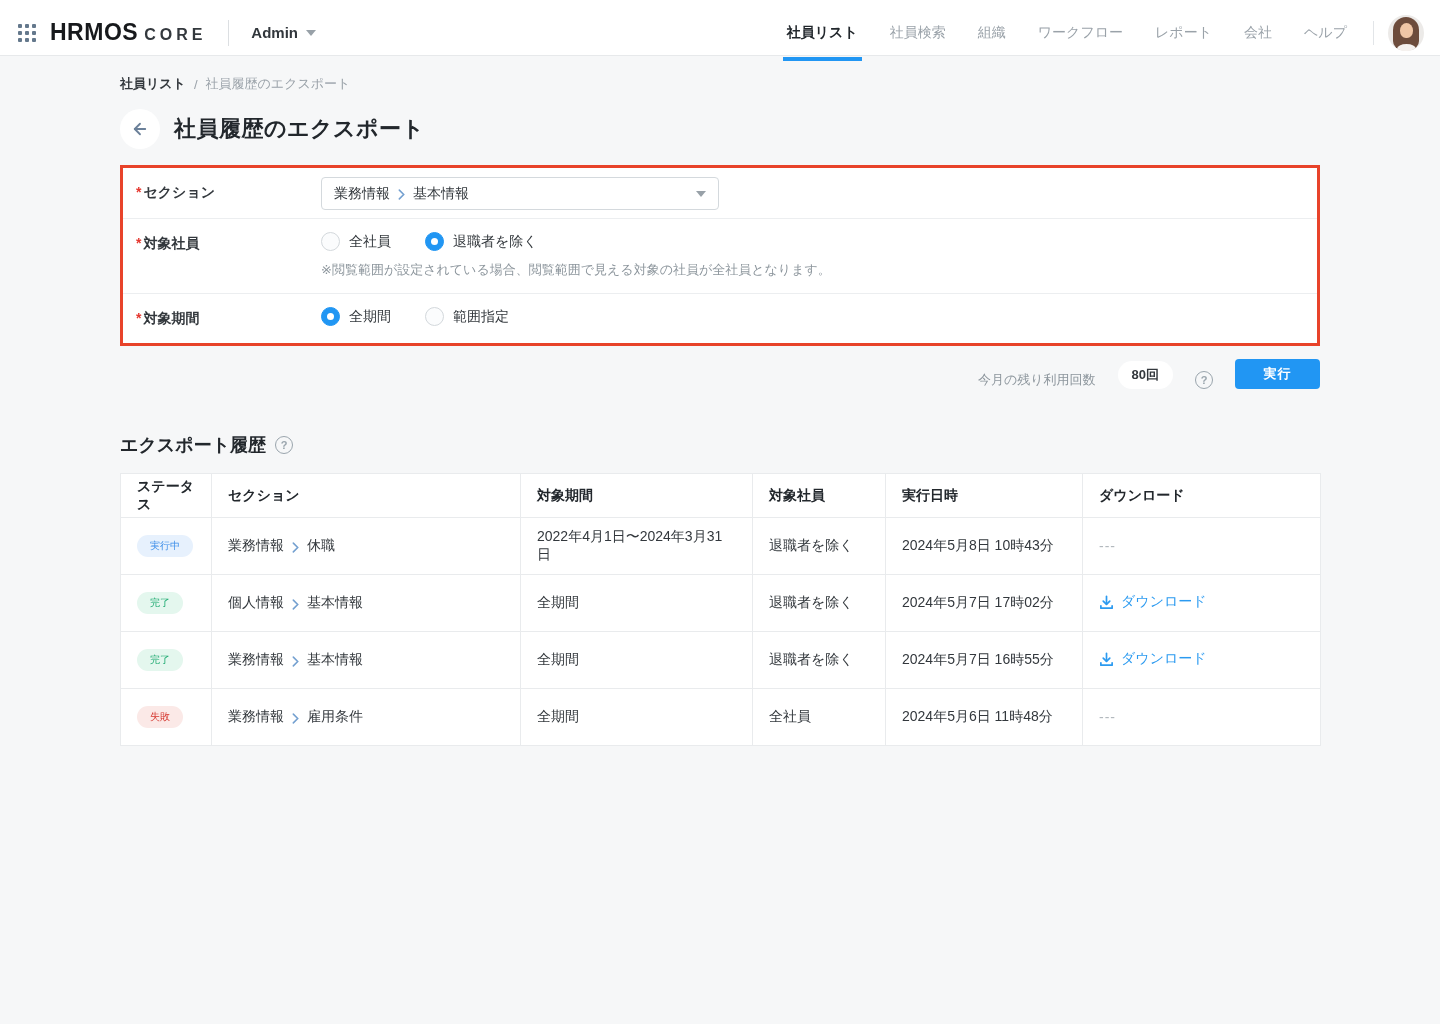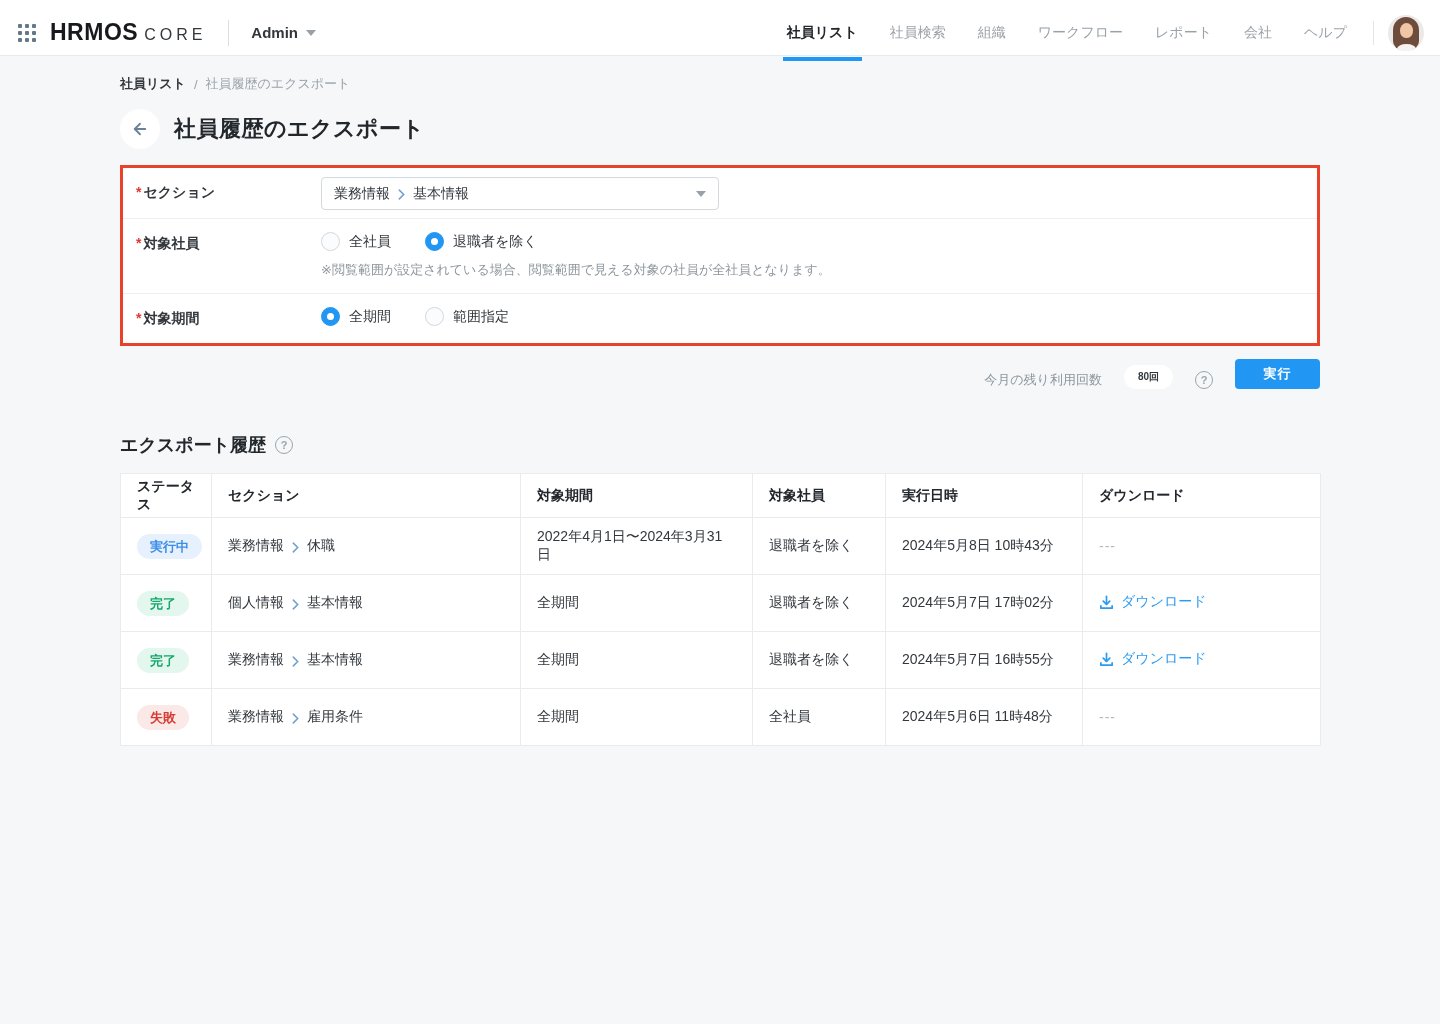--- a/index.html
+++ b/index.html
@@ -12,21 +12,21 @@
   }
   
   .topbar {
     height:56px; background:#fff; border-bottom:1px solid #e7e9eb;
     display:flex; align-items:center; padding:10px 16px 0 14px; position:relative;
   }
   .grid-icon { display:grid; grid-template-columns:repeat(3,4px); grid-gap:3px; margin:0 14px 0 4px; cursor:pointer; }
   .grid-icon i { width:4px; height:4px; background:#64788c; border-radius:1px; }
   .logo { display:flex; align-items:baseline; cursor:pointer; }
   .logo-main { font-size:23px; font-weight:800; letter-spacing:.5px; color:#17191c; }
-  .logo-sub  { font-size:16px; font-weight:400; letter-spacing:4px; color:#33383d; margin-left:6px; }
+  .logo-sub  { font-size:16px; font-weight:700; letter-spacing:4px; color:#33383d; margin-left:6px; }
   .v-div { width:1px; height:26px; background:#dcdfe2; margin:0 22px; }
   .role { display:flex; align-items:center; gap:8px; font-weight:700; font-size:15px; color:#32373c; cursor:pointer; }
   .caret { width:0; height:0; border-left:5px solid transparent; border-right:5px solid transparent; border-top:6px solid #98a1a8; }
   .topnav { margin-left:auto; display:flex; align-items:center; height:56px; }
   .nav-item {
     position:relative; height:56px; display:flex; align-items:center;
     padding:0 16px; font-size:14px; color:#9aa2a9; cursor:pointer; text-decoration:none; white-space:nowrap;
   }
   .nav-item.active { color:#22272c; font-weight:700; }
   .nav-item.active::after {
@@ -69,37 +69,37 @@
   .rdot { width:19px; height:19px; border-radius:50%; flex:none; position:relative; background:#fbfcfd; border:1px solid #d3d8dc; }
   .radio.checked .rdot { background:#2196f3; border-color:#2196f3; }
   .radio.checked .rdot::after {
     content:""; position:absolute; top:50%; left:50%; width:7px; height:7px; margin:-3.5px 0 0 -3.5px;
     border-radius:50%; background:#fff;
   }
   .form-note { margin-top:10px; font-size:13px; color:#8d969d; }
   
   .actions { display:flex; align-items:flex-end; justify-content:flex-end; gap:22px; margin-top:13px; height:30px; }
   .remain-label { font-size:13px; color:#8d969d; }
-  .remain-pill { background:#fff; border-radius:14px; padding:5px 14px; font-size:10px; font-weight:700; color:#33383d; }
+  .remain-pill { background:#fff; border-radius:14px; padding:5px 14px; font-size:13px; font-weight:700; color:#33383d; }
   .help-circle {
     width:18px; height:18px; border-radius:50%; border:1.6px solid #9aa5ad; color:#9aa5ad;
     font-size:11px; font-weight:700; display:flex; align-items:center; justify-content:center; cursor:pointer; flex:none;
   }
   .exec-btn {
     width:85px; height:30px; background:#2196f3; color:#fff; border:none; border-radius:4px;
     font-size:13px; font-weight:700; cursor:pointer; letter-spacing:1px;
   }
   
   .history-title-row { display:flex; align-items:center; gap:9px; margin-top:44px; }
   .history-title { font-size:18px; font-weight:800; color:#22272c; }
   table.history { margin-top:16px; width:1200px; border-collapse:collapse; background:#fff; table-layout:fixed; }
   table.history th, table.history td { border:1px solid #e9ebed; text-align:left; vertical-align:middle; }
   table.history th { height:44px; padding:0 16px; font-size:14px; font-weight:700; color:#22272c; background:#fff; }
   table.history td { height:57px; padding:0 16px; font-size:14px; color:#33383d; background:#fff; }
-  .badge { display:inline-block; padding:6px 13px; border-radius:999px; font-size:13px; font-weight:700; line-height:1; white-space:nowrap;text-align:center; }
+  .badge { display:inline-block; padding:6px 13px; border-radius:999px; font-size:10px; font-weight:400; line-height:1; white-space:nowrap;text-align:center; }
   .badge.running { background:#e7f1fd; color:#3c8ee9; }
   .badge.done    { background:#e4f7ee; color:#16a76c; }
   .badge.failed  { background:#fbe9e7; color:#d63a32; }
   .dl-link { display:inline-flex; align-items:center; gap:7px; color:#2b9af0; cursor:pointer; text-decoration:none; font-size:14px; }
   .dl-none { color:#b3b9be; letter-spacing:1px; }
   .cell-section { display:flex; align-items:center; }
 </style>
 </head>
 <body>
 

